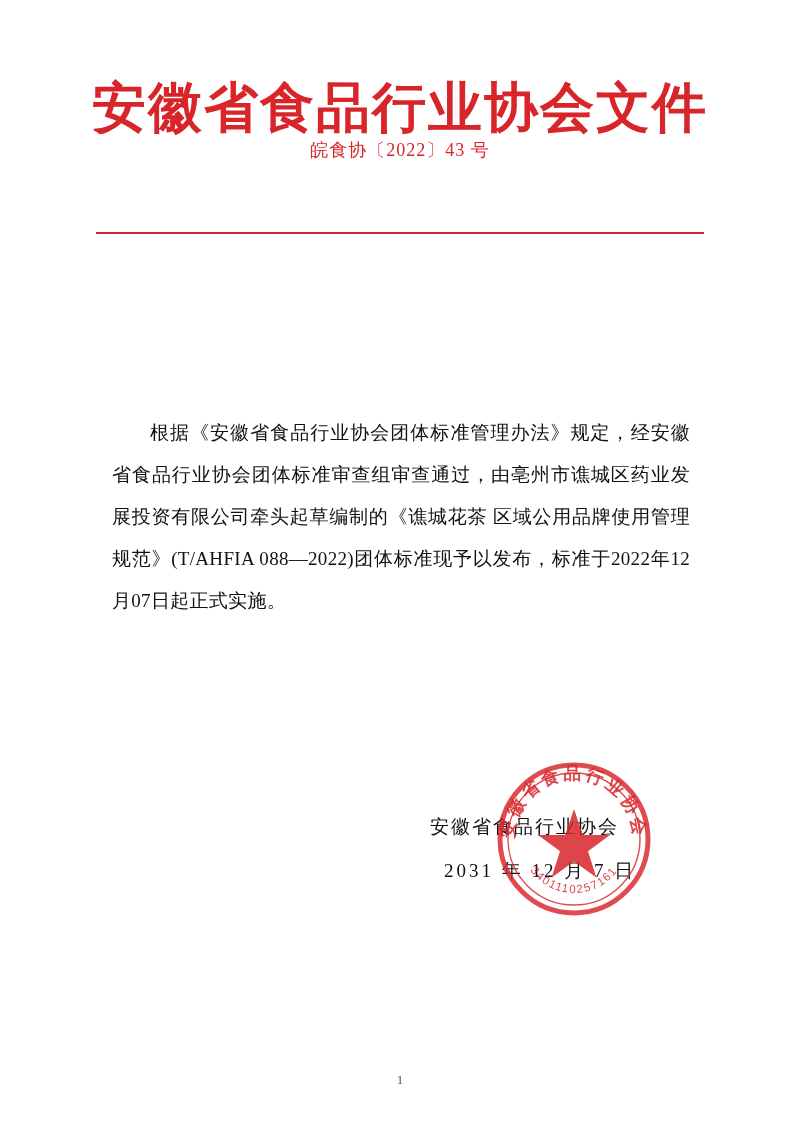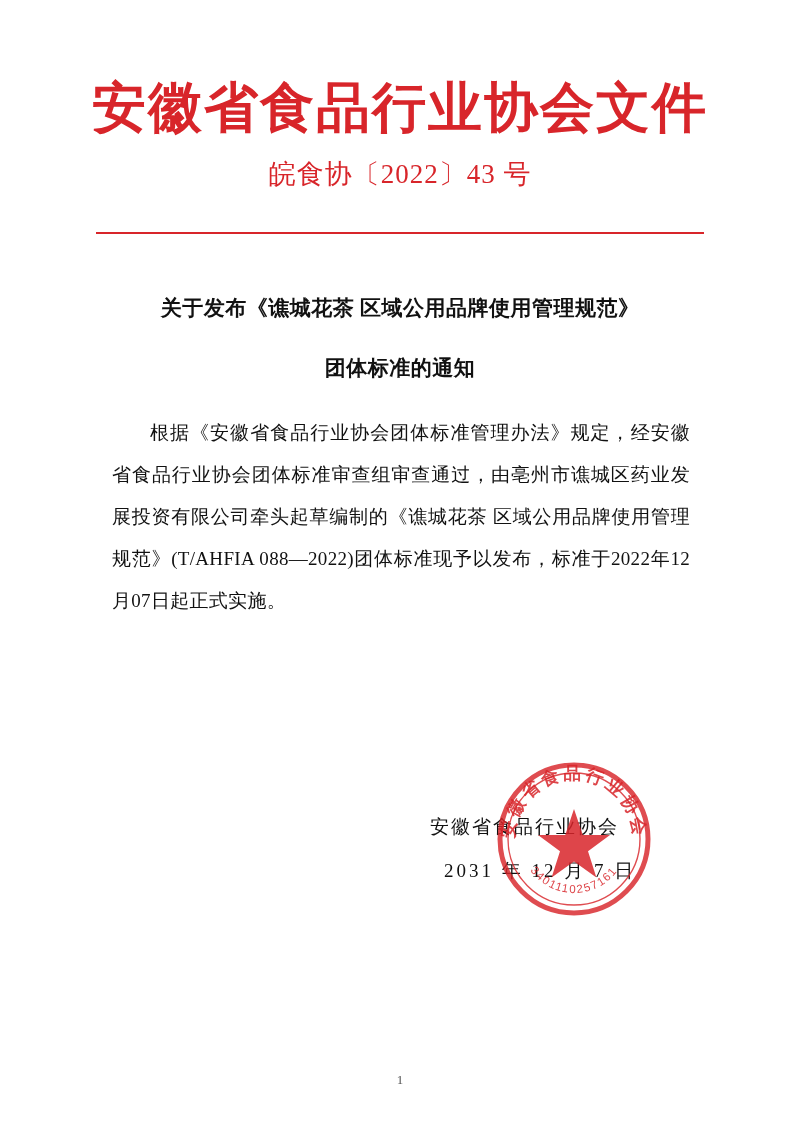--- a/index.html
+++ b/index.html
@@ -37,22 +37,21 @@
   .org-title {
     font-family: "Liberation Serif", "DejaVu Serif", serif;
     font-weight: bold;
     font-size: 54px;
     line-height: 1.12;
     letter-spacing: 2px;
     color: #d8252a;
     white-space: nowrap;
   }
   .doc-number {
-    margin-top: 18px;
-    font-size: 27px;
+    font-size: 18px;
     color: #d8252a;
     letter-spacing: 1px;
     white-space: nowrap;
   }
   .red-rule {
     position: absolute;
     left: 96px;
     top: 232px;
     width: 608px;
     height: 2px;
@@ -140,24 +139,20 @@
 
 <div class="page">
 
   <div class="doc-header">
     <div class="org-title">安徽省食品行业协会文件</div>
     <div class="doc-number">皖食协〔2022〕43 号</div>
   </div>
 
   <div class="red-rule"></div>
 
-  <div class="doc-title">
-    <span>关于发布《谯城花茶 区域公用品牌使用管理规范》</span>
-    <span class="line2">团体标准的通知</span>
-  </div>
 
   <div class="doc-body">
     <p>根据《安徽省食品行业协会团体标准管理办法》规定，经安徽省食品行业协会团体标准审查组审查通过，由亳州市谯城区药业发展投资有限公司牵头起草编制的《谯城花茶 区域公用品牌使用管理规范》(T/AHFIA 088—2022)团体标准现予以发布，标准于2022年12月07日起正式实施。</p>
   </div>
 
   <div class="signature">
     <div class="sig-org">安徽省食品行业协会</div>
     <div class="sig-date">2031 年 12 月 7 日</div>
   </div>
 

